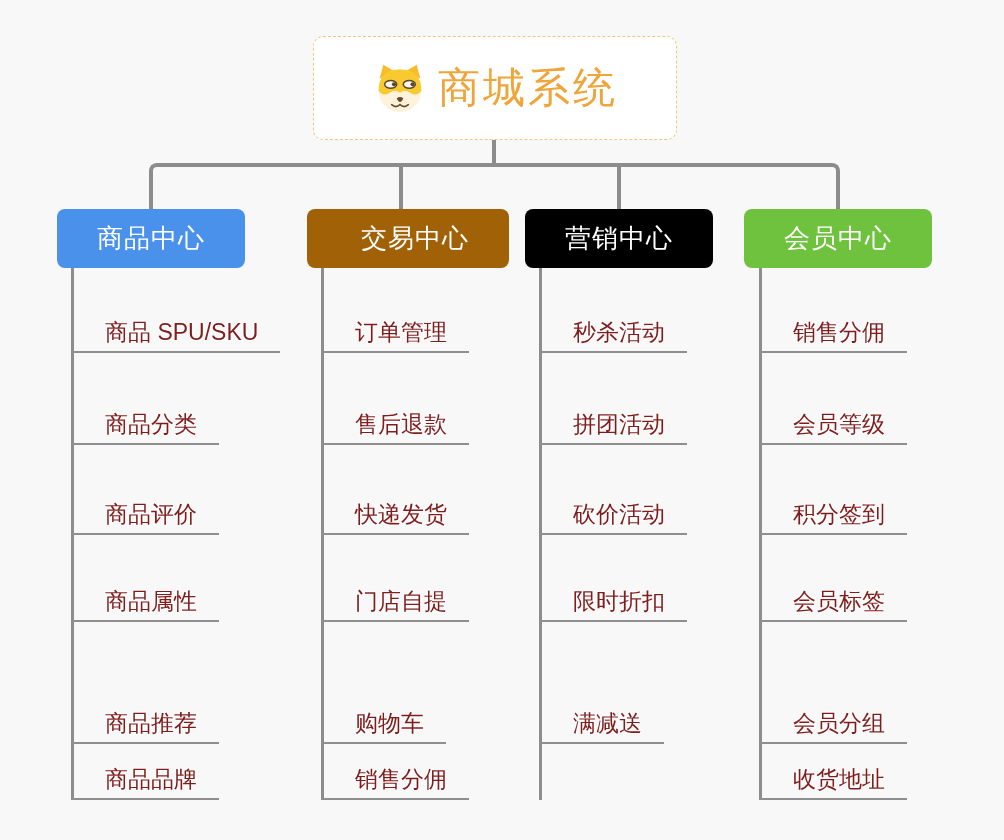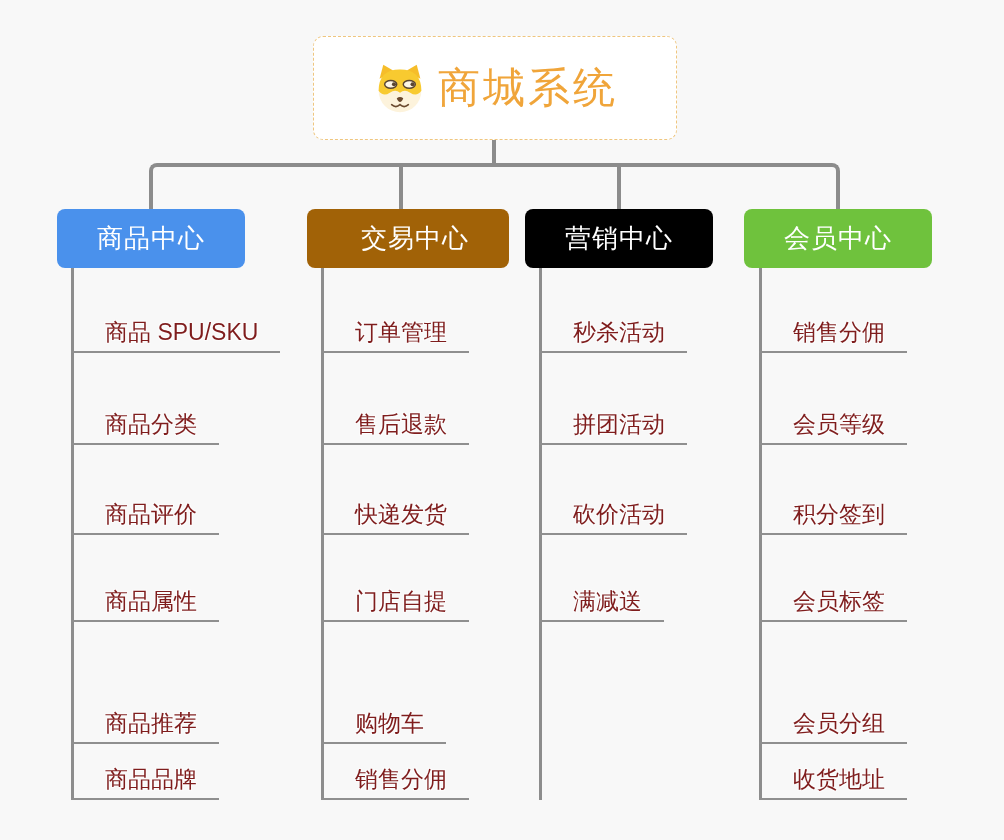--- a/index.html
+++ b/index.html
@@ -136,20 +136,21 @@
     <span class="leaf">快递发货</span>
     <span class="leaf">门店自提</span>
     <span class="leaf">购物车</span>
     <span class="leaf">销售分佣</span>
   </div>
 
   <div class="leaf-col col-3">
     <span class="leaf">秒杀活动</span>
     <span class="leaf">拼团活动</span>
     <span class="leaf">砍价活动</span>
+    <span class="leaf">限时折扣</span>
     <span class="leaf">满减送</span>
   </div>
 
   <div class="leaf-col col-4">
     <span class="leaf">销售分佣</span>
     <span class="leaf">会员等级</span>
     <span class="leaf">积分签到</span>
     <span class="leaf">会员标签</span>
     <span class="leaf">会员分组</span>
     <span class="leaf">收货地址</span>

